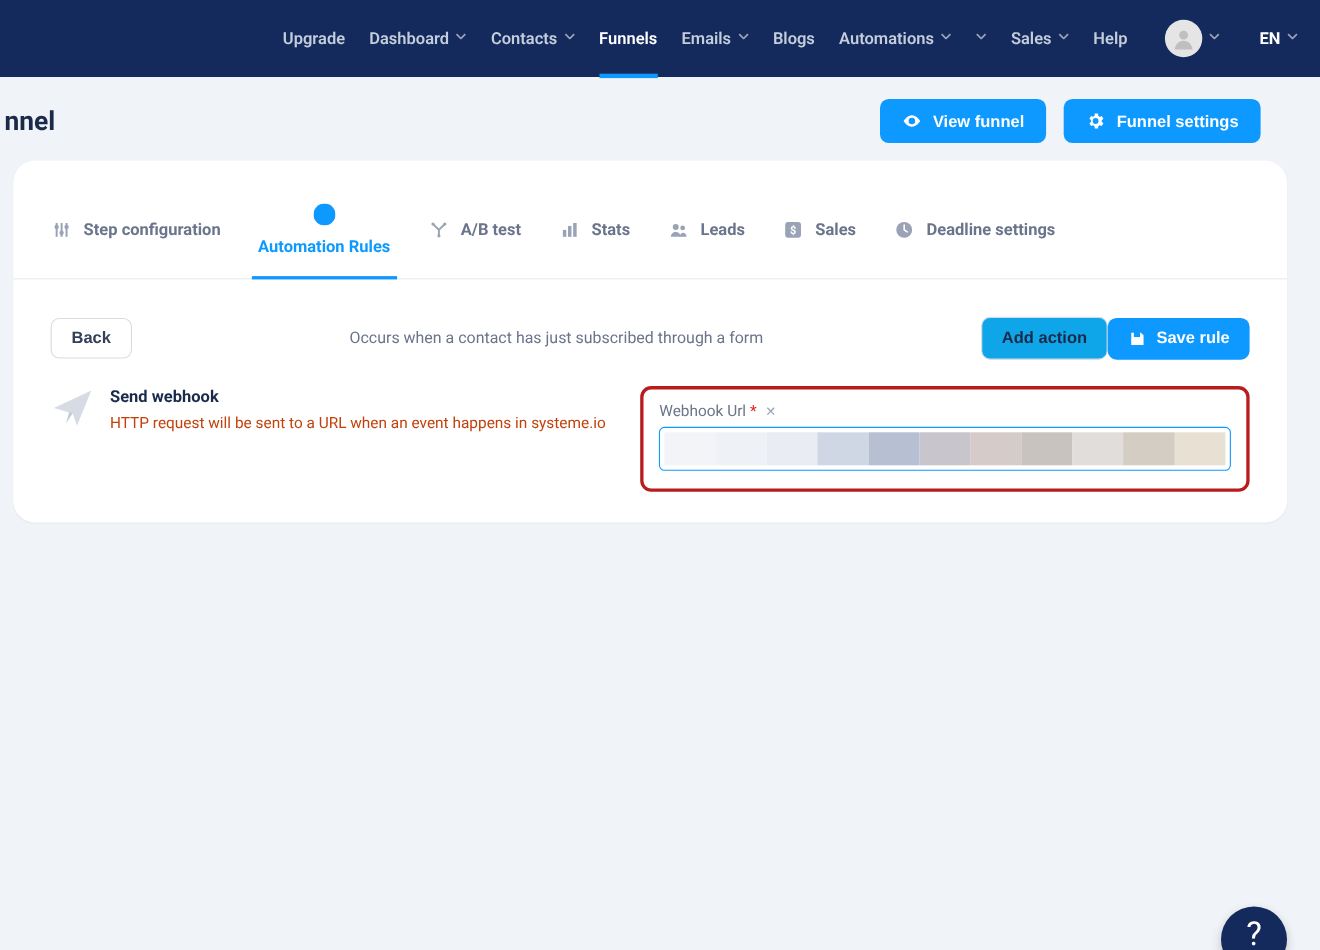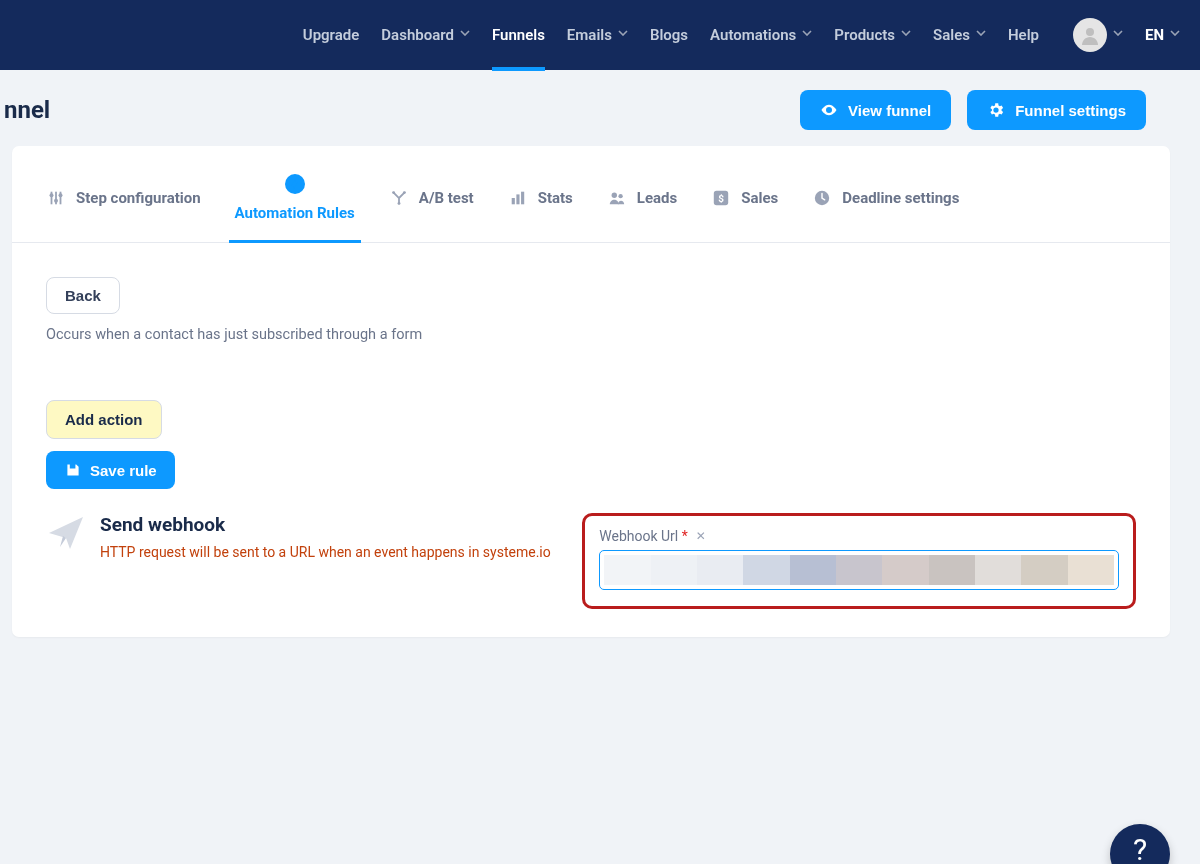--- a/index.html
+++ b/index.html
@@ -50,21 +50,21 @@
   .chevron-down svg { display:block; }
   .nav-avatar {
     width:34px; height:34px;
     border-radius:50%;
     background:#e5e5e5;
     display:inline-flex;
     align-items:center;
     justify-content:center;
     margin-left:6px;
   }
-  .nav-lang { color:#fff; font-weight:700; font-size:15px; margin-left:0; display:flex; align-items:center; gap:6px;}
+  .nav-lang { color:#fff; font-weight:700; font-size:15px; margin-left:14px; display:flex; align-items:center; gap:6px;}
 
   
   .page-header {
     display:flex;
     align-items:center;
     padding: 20px 24px 16px 0;
     border-radius: 15px;
   }
   .page-title-frag {
     font-size:24px;
@@ -79,29 +79,29 @@
     align-items:center;
     gap:10px;
     padding:11px 20px;
     border-radius:8px;
     font-size:15px;
     font-weight:700;
     cursor:pointer;
     border:none;
   }
   .btn-blue { background:#0d99ff; color:#fff; }
-  .btn-outline { background:#fef9c3; color:#1a2b4a; border:1px solid #d6dbe4;margin-top:45px; }
+  .btn-outline { background:#0ea5e9; color:#1a2b4a; border:1px solid #d6dbe4; }
   .icon18 { width:18px; height:18px; display:inline-flex; align-items:center; justify-content:center;}
 
   
   .card {
     background:#fff;
-    border-radius:7px;
+    border-radius:20px;
     margin: 0 30px 0 12px;
-    padding: 4px 0 28px 0;
+    padding: 15px 0 28px 0;
     box-shadow: 0 1px 2px rgba(0,0,0,0.04);
   }
 
   
   .tabs {
     display:flex;
     align-items:center;
     gap:34px;
     padding: 24px 34px 0 34px;
     border-bottom:1px solid #e6e9ef;
@@ -125,24 +125,22 @@
     content:"";
     position:absolute;
     bottom:-1px; left:-6px; right:-6px;
     height:3px;
     background:#0d99ff;
   }
 
   
   .action-row {
     display:flex;
-    align-items:flex-start;
+    align-items:center;
     padding: 34px 34px 14px 34px;
-    gap:12px;
-    flex-direction:column;
   }
   .btn-back {
     background:#fff; border:1px solid #d6dbe4; border-radius:8px;
     padding:9px 18px; font-weight:700; color:#34405a; font-size:15px;
     cursor:pointer;
   }
   .occurs-text { flex:1; text-align:center; color:#6a748a; font-size:14.5px; }
   .btn-save { display:flex; align-items:center; gap:8px; }
 
   
@@ -150,21 +148,21 @@
     display:flex;
     padding: 10px 34px 0 34px;
     gap:24px;
   }
   .rule-left {
     flex: 0 0 47%;
     display:flex;
     gap:14px;
   }
   .rule-icon { width:40px; flex:none; }
-  .rule-title { font-weight:700; color:#1a2b4a; font-size:19px; margin-bottom:6px; }
+  .rule-title { font-weight:700; color:#1a2b4a; font-size:15px; margin-bottom:6px; }
   .rule-desc { color:#c2410c; font-size:14px; line-height:1.5; }
 
   .rule-right {
     flex:1;
     position:relative;
   }
   .highlight-box {
     border:3px solid #b91c1c;
     border-radius:10px;
     padding: 12px 14px 16px 14px;
@@ -219,20 +217,28 @@
       <span>Upgrade</span>
     </div>
     <div class="nav-item">
       <span>Dashboard</span>
       <span class="chevron-down">
           <svg viewBox="0 0 10 6" width="10" height="6">
             <path d="M1 1l4 4 4-4" fill="none" stroke="#9aa3b6" stroke-width="1.6"></path>
           </svg>
         </span>
     </div>
+    <div class="nav-item">
+      <span>Contacts</span>
+      <span class="chevron-down">
+          <svg viewBox="0 0 10 6" width="10" height="6">
+            <path d="M1 1l4 4 4-4" fill="none" stroke="#9aa3b6" stroke-width="1.6"></path>
+          </svg>
+        </span>
+    </div>
     <div class="nav-item active">
       <span>Funnels</span>
     </div>
     <div class="nav-item">
       <span>Emails</span>
       <span class="chevron-down">
           <svg viewBox="0 0 10 6" width="10" height="6">
             <path d="M1 1l4 4 4-4" fill="none" stroke="#9aa3b6" stroke-width="1.6"></path>
           </svg>
         </span>
@@ -242,21 +248,20 @@
     </div>
     <div class="nav-item">
       <span>Automations</span>
       <span class="chevron-down">
           <svg viewBox="0 0 10 6" width="10" height="6">
             <path d="M1 1l4 4 4-4" fill="none" stroke="#9aa3b6" stroke-width="1.6"></path>
           </svg>
         </span>
     </div>
     <div class="nav-item">
-      <span>Products</span>
       <span class="chevron-down">
           <svg viewBox="0 0 10 6" width="10" height="6">
             <path d="M1 1l4 4 4-4" fill="none" stroke="#9aa3b6" stroke-width="1.6"></path>
           </svg>
         </span>
     </div>
     <div class="nav-item">
       <span>Sales</span>
       <span class="chevron-down">
           <svg viewBox="0 0 10 6" width="10" height="6">

